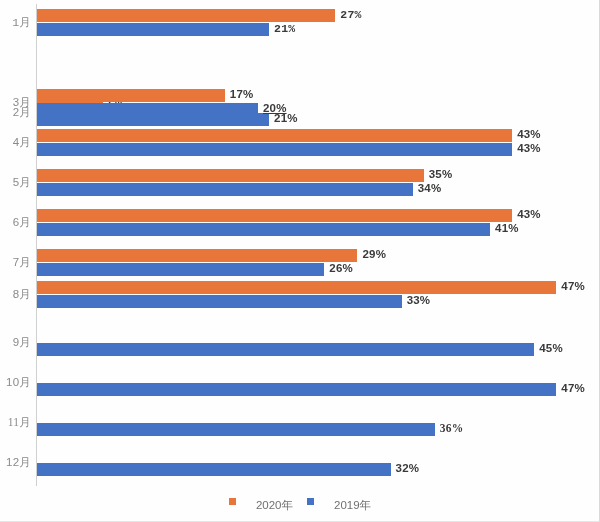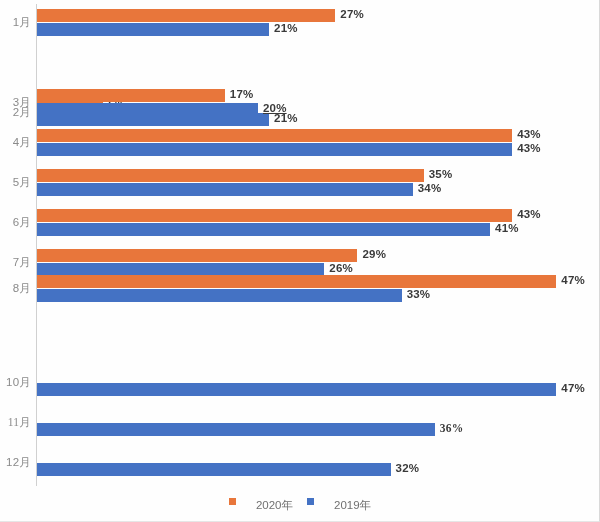--- a/index.html
+++ b/index.html
@@ -123,21 +123,21 @@
   }
 </style>
 </head>
 <body>
 
 <div id="chart-root">
 
   <div id="plot-area">
     <div id="category-axis-line"></div>
 
-  <div class="cat-row" style="top: 4px;">
+  <div class="cat-row" style="top: 4px; font-family: Liberation Mono, monospace;">
         <div class="cat-label">1月</div>
         <div class="bar bar-2020" style="width: 298.35px; background: rgb(232, 118, 59);"></div>
         <div class="bar-value val-2020" style="left: 340.35px;">27%</div>
         <div class="bar bar-2019" style="width: 232.05px; background: rgb(68, 114, 196);"></div>
         <div class="bar-value val-2019" style="left: 274.05px;">21%</div>
       </div>
       <div class="cat-row" style="top: 52px; margin-top: 42px;">
         <div class="cat-label">2月</div>
         <div class="bar bar-2020" style="width: 66.3px; background: rgb(232, 118, 59);"></div>
         <div class="bar-value val-2020" style="left: 108.3px;">6%</div>
@@ -172,27 +172,32 @@
         <div class="bar bar-2019" style="width: 453.05px; background: rgb(68, 114, 196);"></div>
         <div class="bar-value val-2019" style="left: 495.05px;">41%</div>
       </div>
       <div class="cat-row" style="top: 244px;">
         <div class="cat-label">7月</div>
         <div class="bar bar-2020" style="width: 320.45px; background: rgb(232, 118, 59);"></div>
         <div class="bar-value val-2020" style="left: 362.45px;">29%</div>
         <div class="bar bar-2019" style="width: 287.3px; background: rgb(68, 114, 196);"></div>
         <div class="bar-value val-2019" style="left: 329.3px;">26%</div>
       </div>
-      <div class="cat-row" style="top: 270px;">
+      <div class="cat-row" style="top: 276px;">
         <div class="cat-label">8月</div>
         <div class="bar bar-2020" style="width: 519.35px; background: rgb(232, 118, 59);"></div>
         <div class="bar-value val-2020" style="left: 561.35px;">47%</div>
         <div class="bar bar-2019" style="width: 364.65px; background: rgb(68, 114, 196);"></div>
         <div class="bar-value val-2019" style="left: 406.65px;">33%</div>
       </div>
+      <div class="cat-row" style="top: 324px;">
+        <div class="cat-label">9月</div>
+        <div class="bar bar-2019" style="width: 497.25px; background: rgb(68, 114, 196);"></div>
+        <div class="bar-value val-2019" style="left: 539.25px;">45%</div>
+      </div>
       <div class="cat-row" style="top: 364px;">
         <div class="cat-label">10月</div>
         <div class="bar bar-2019" style="width: 519.35px; background: rgb(68, 114, 196);"></div>
         <div class="bar-value val-2019" style="left: 561.35px;">47%</div>
       </div>
       <div class="cat-row" style="top: 404px; font-family: Liberation Serif, serif;">
         <div class="cat-label">11月</div>
         <div class="bar bar-2019" style="width: 397.8px; background: rgb(68, 114, 196);"></div>
         <div class="bar-value val-2019" style="left: 439.8px;">36%</div>
       </div>

